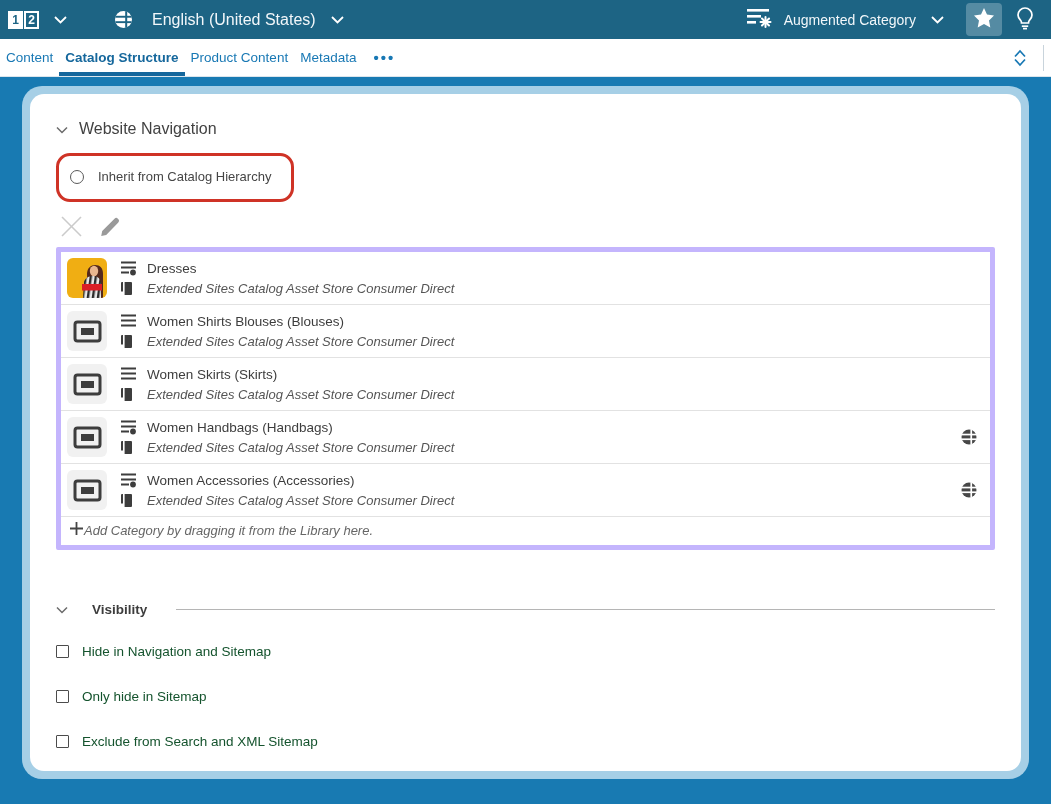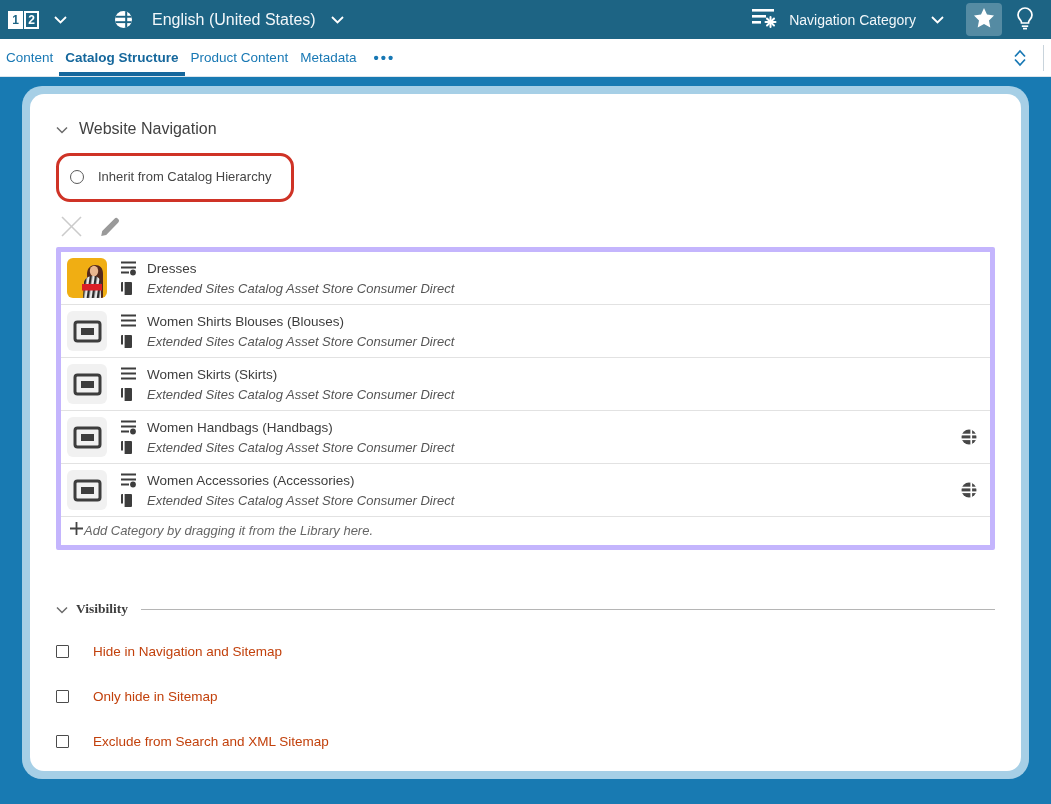--- a/index.html
+++ b/index.html
@@ -56,27 +56,27 @@
   .cat-line { display:flex; align-items:center; gap:10px; }
   .cat-line .icon-cell { width:17px; display:flex; justify-content:flex-start; }
   .cat-name { font-size:13.5px; color:#3d3d3d; }
   .cat-catalog { font-size:13px; color:#555; font-style:italic; }
   .row-globe { margin-left:auto; display:flex; }
 
   .add-row { display:flex; align-items:center; padding:4px 12px 5px 8px; cursor:pointer; }
   .add-hint { font-size:13px; font-style:italic; color:#666; }
 
   .vis-section { margin-top:50px; }
-  .vis-head { display:flex; align-items:center; gap:8px; cursor:pointer;font-family:Liberation Serif, serif; }
+  .vis-head { display:flex; align-items:center; gap:24px; cursor:pointer; }
   .vis-title { font-size:13.5px; font-weight:bold; color:#3d3d3d; }
   .vis-rule { flex:1; height:1px; background:#b5b5b5; margin-left:5px; }
   .chk-row { display:flex; align-items:center; gap:13px; margin-top:30px; cursor:pointer; }
   .chk-row.first { margin-top:26px; }
   .checkbox { width:13px; height:13px; border:1.5px solid #4c4c4c; border-radius:1px; flex:none; background:#fff; }
-  .chk-label { font-size:13.5px; color:#c2410c;margin-left:11px; }
+  .chk-label { font-size:13.5px; color:#14532d; }
 </style>
 </head>
 <body>
 
 <div class="topbar">
   <div class="ver-badge">
     <span class="ver-box1">1</span>
     <span class="ver-box2">2</span>
   </div>
   <span class="tb-chev">
@@ -106,21 +106,21 @@
         <rect x="1" y="9" width="14" height="2.6" fill="#fff"></rect>
         <rect x="1" y="15" width="9" height="2.6" fill="#fff"></rect>
         <g stroke="#fff" stroke-width="2" stroke-linecap="round">
           <line x1="19.5" y1="11" x2="19.5" y2="21"></line>
           <line x1="14.5" y1="16" x2="24.5" y2="16"></line>
           <line x1="16" y1="12.5" x2="23" y2="19.5"></line>
           <line x1="23" y1="12.5" x2="16" y2="19.5"></line>
         </g>
       </svg>
     </span>
-    <span class="aug-label">Navigation Category</span>
+    <span class="aug-label">Augmented Category</span>
     <span class="tb-chev">
       <svg width="13" height="9" viewBox="0 0 13 9">
           <polyline points="1,2 6.5,7.5 12,2" fill="none" stroke="#fff" stroke-width="1.8"></polyline>
         </svg>
     </span>
   </div>
   <div class="star-btn">
     <span>
       <svg width="22" height="21" viewBox="0 0 22 21">
           <polygon points="11,1 14,7.6 21,8.5 16,13.4 17.3,20.4 11,17 4.7,20.4 6,13.4 1,8.5 8,7.6" fill="#fff"></polygon>

